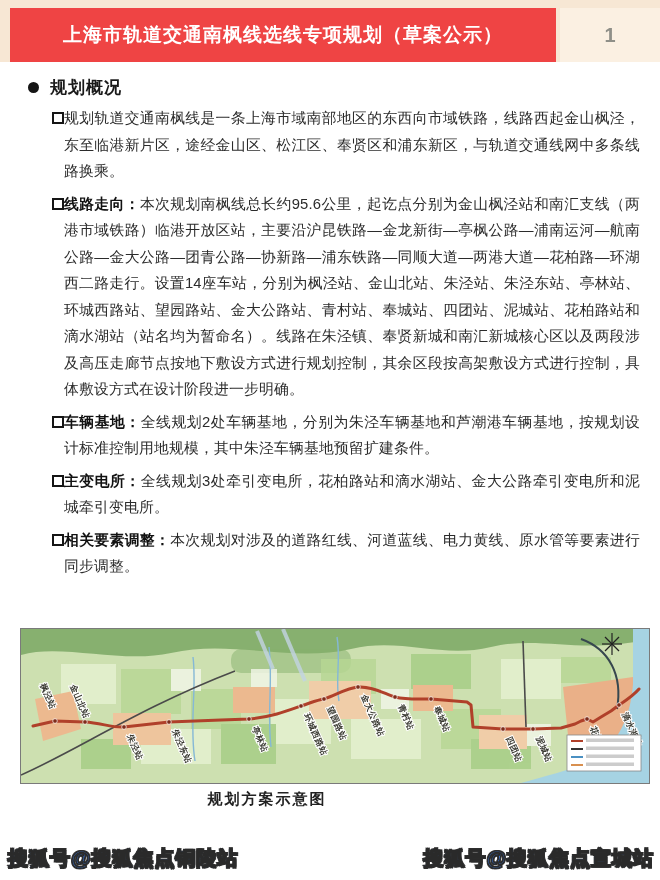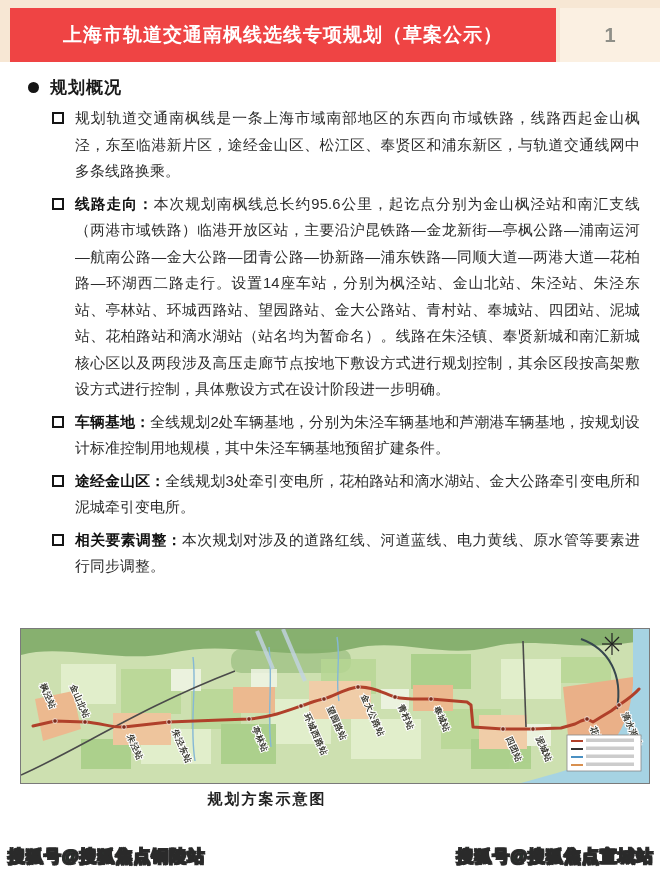--- a/index.html
+++ b/index.html
@@ -18,42 +18,42 @@
     position:absolute;top:8px;left:560px;width:100px;height:54px;background:#fbf0e2;
     display:flex;align-items:center;justify-content:center;
     color:#8f8f88;font-size:20px;font-weight:bold;
   }
   
   .content{position:absolute;top:62px;left:0;width:660px;}
   .section-head{display:flex;align-items:center;gap:11px;margin:14px 20px 0 28px;}
   .section-head.second{margin-top:22px;}
   .dot-marker{width:11px;height:11px;border-radius:50%;background:#151515;flex:0 0 auto;}
   .section-title{font-size:17px;font-weight:bold;color:#1a1a1a;letter-spacing:1px;}
-  .item{display:flex;gap:11px;margin:6px 20px 0 52px;}
+  .item{display:flex;gap:0;margin:6px 20px 0 52px;}
   .item:first-of-type{margin-top:8px;}
   .sq-marker{flex:0 0 auto;width:8px;height:8px;border:2.4px solid #151515;margin-top:7px;}
   .item-text{
     flex:1;margin:0;font-size:14.8px;line-height:26.5px;color:#2b2b2b;
     text-align:justify;letter-spacing:0.2px;
   }
   .lead{font-weight:bold;color:#111111;}
   
   .map-wrap{
     position:absolute;top:628px;left:20px;width:628px;height:154px;
     border:1px solid #7a7a7a;box-sizing:content-box;background:#cde0b0;
   }
   .map-wrap svg{display:block;width:100%;height:100%;}
   .map-caption{
     position:absolute;top:790px;left:0;width:534px;text-align:center;
     font-size:15px;font-weight:bold;color:#222222;letter-spacing:2px;
   }
   
   .watermark{
-    position:absolute;top:845px;font-size:17px;font-weight:800;letter-spacing:1px;
-    color:#14532d;-webkit-text-stroke:1.2px #2a2a2a;
+    position:absolute;top:845px;font-size:20px;font-weight:800;letter-spacing:1px;
+    color:#3b82f6;-webkit-text-stroke:1.2px #2a2a2a;
     text-shadow:1px 1px 0 #333,-1px 1px 0 #333,1px -1px 0 #333,-1px -1px 0 #333;
   }
   .watermark.left{left:8px;}
   .watermark.right{right:6px;}
   
   .station-label{
     font-size:8.5px;font-weight:bold;fill:#3b3b33;
     stroke:#ffffff;stroke-width:2px;paint-order:stroke;letter-spacing:0.5px;
   }
 </style>
@@ -86,21 +86,21 @@
     <p class="item-text"><b class="lead">线路走向：</b><span>本次规划南枫线总长约95.6公里，起讫点分别为金山枫泾站和南汇支线（两港市域铁路）临港开放区站，主要沿沪昆铁路—金龙新街—亭枫公路—浦南运河—航南公路—金大公路—团青公路—协新路—浦东铁路—同顺大道—两港大道—花柏路—环湖西二路走行。设置14座车站，分别为枫泾站、金山北站、朱泾站、朱泾东站、亭林站、环城西路站、望园路站、金大公路站、青村站、奉城站、四团站、泥城站、花柏路站和滴水湖站（站名均为暂命名）。线路在朱泾镇、奉贤新城和南汇新城核心区以及两段涉及高压走廊节点按地下敷设方式进行规划控制，其余区段按高架敷设方式进行控制，具体敷设方式在设计阶段进一步明确。</span></p>
   </div>
 
   <div class="item">
     <span class="sq-marker"></span>
     <p class="item-text"><b class="lead">车辆基地：</b><span>全线规划2处车辆基地，分别为朱泾车辆基地和芦潮港车辆基地，按规划设计标准控制用地规模，其中朱泾车辆基地预留扩建条件。</span></p>
   </div>
 
   <div class="item">
     <span class="sq-marker"></span>
-    <p class="item-text"><b class="lead">途经金山区：</b><span>全线规划3处牵引变电所，花柏路站和滴水湖站、金大公路牵引变电所和泥城牵引变电所。</span></p>
+    <p class="item-text"><b class="lead">主变电所：</b><span>全线规划3处牵引变电所，花柏路站和滴水湖站、金大公路牵引变电所和泥城牵引变电所。</span></p>
   </div>
 
   <div class="item">
     <span class="sq-marker"></span>
     <p class="item-text"><b class="lead">相关要素调整：</b><span>本次规划对涉及的道路红线、河道蓝线、电力黄线、原水管等要素进行同步调整。</span></p>
   </div>
 
 </div>
 
 <div class="map-wrap">

